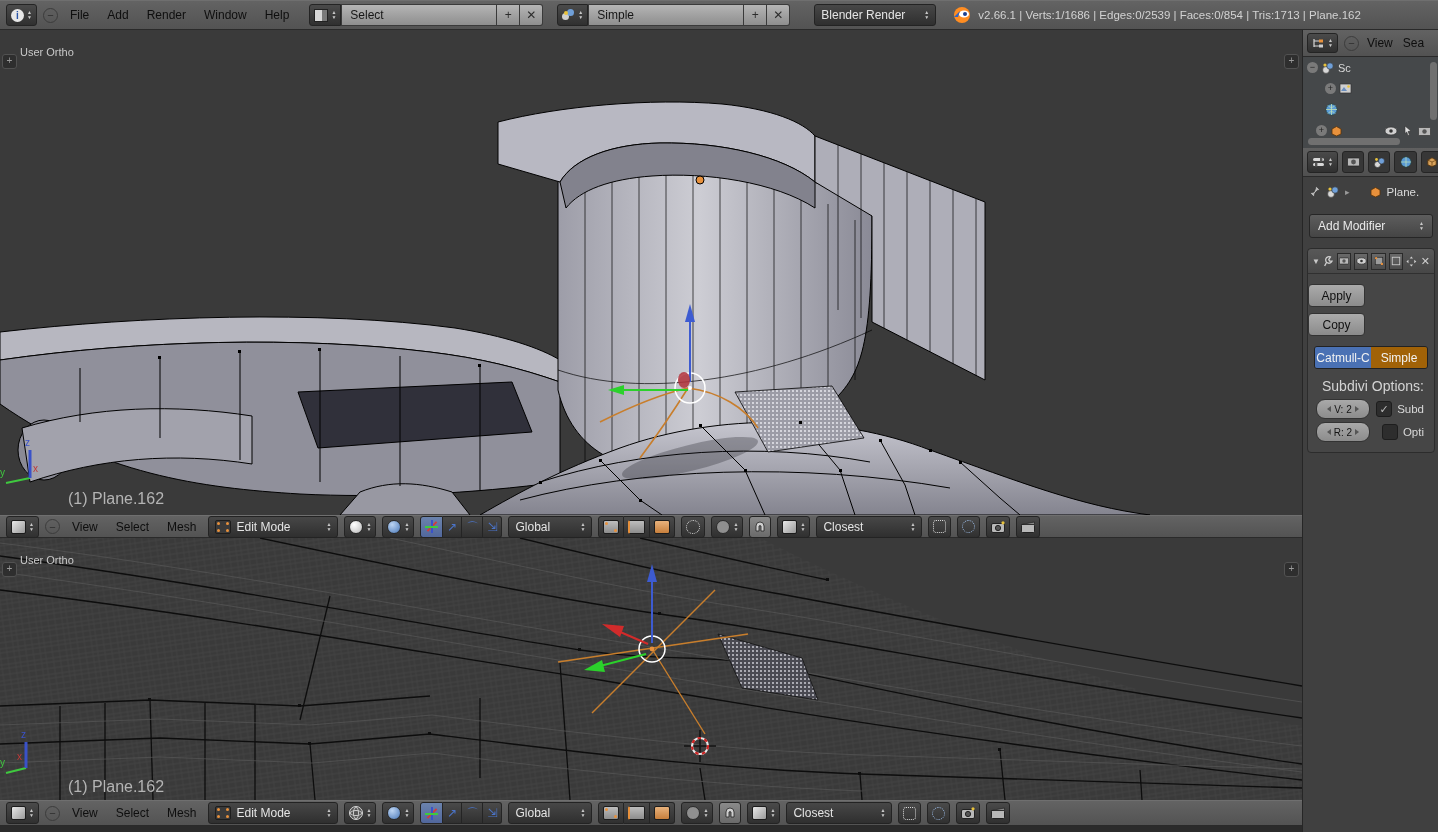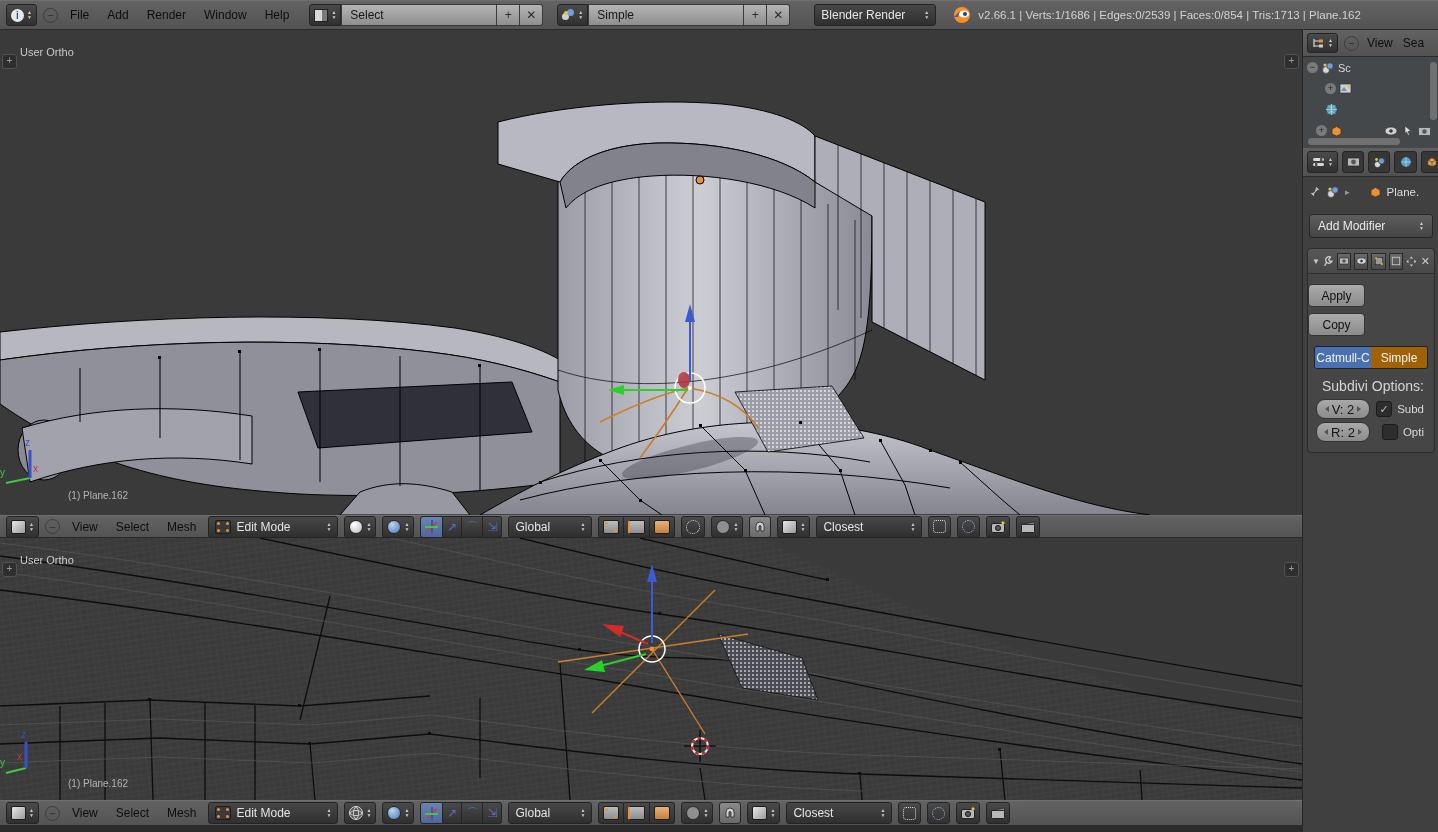--- a/index.html
+++ b/index.html
@@ -27,21 +27,21 @@
   .iconbtn{display:inline-flex;align-items:center;justify-content:center;gap:3px;height:20px;
       padding:0 4px;background:linear-gradient(#4a4a4a,#303030);border:1px solid #242424;
       border-radius:3px;}
   .minusic{width:13px;height:13px;border-radius:50%;border:1px solid #3c3c3c;color:#2e2e2e;
       display:inline-flex;align-items:center;justify-content:center;font-size:11px;line-height:10px;
       background:transparent;}
   .stats{color:#d2d2d2;font-size:11.5px;white-space:nowrap;}
   
   .vp{position:absolute;left:0;background:#3a3a3a;overflow:hidden;}
   .vplabel{position:absolute;left:20px;top:16px;color:#c9c9c9;font-size:11px;}
-  .objlabel{position:absolute;color:#b4b4b4;font-size:10px;}
+  .objlabel{position:absolute;color:#b4b4b4;font-size:16px;}
   .plus-handle{position:absolute;width:13px;height:13px;background:#2e2e2e;border:1px solid #515151;
       border-radius:3px;color:#9a9a9a;font-size:10px;line-height:11px;text-align:center;}
   
   .cubeic{width:13px;height:12px;background:linear-gradient(135deg,#e8e8e8,#9a9a9a);
       border:1px solid #1c1c1c;border-radius:2px;}
   .selcube{width:14px;height:12px;border:1px solid #1d1d1d;border-radius:2px;position:relative;
       background:linear-gradient(#bdbdbd,#8d8d8d);}
   .selcube i{position:absolute;width:3px;height:3px;background:#e8913c;border-radius:50%;}
   .sphere{width:12px;height:12px;border-radius:50%;background:radial-gradient(circle at 35% 30%,#ffffff,#b9b9b9);
       border:1px solid #2a2a2a;}
@@ -87,21 +87,21 @@
   .pbtn{width:55px;height:21px;display:inline-flex;align-items:center;justify-content:center;
       background:linear-gradient(#ababab,#8b8b8b);border:1px solid #333;border-radius:4px;color:#101010;}
   .seg{display:flex;margin:10px 6px 0 6px;height:21px;border:1px solid #222;border-radius:3px;overflow:hidden;}
   .seg>div{flex:1;display:flex;align-items:center;justify-content:center;color:#f2f2f2;font-size:12px;}
   .seg .on{background:#4a71b4;}
   .seg .off{background:#a16207;}
   .collabels{display:flex;justify-content:space-between;padding:9px 10px 2px 14px;color:#d4d4d4;font-size:14px;}
   .colrow{display:flex;align-items:center;justify-content:space-between;padding:3px 10px 0 8px;}
   .stepper{width:52px;height:18px;border-radius:9px;background:linear-gradient(#a9a9a9,#8c8c8c);
       border:1px solid #333;display:flex;align-items:center;justify-content:center;gap:3px;
-      color:#141414;font-size:13px;}
+      color:#141414;font-size:10px;}
   .tri-l{width:0;height:0;border-top:3px solid transparent;border-bottom:3px solid transparent;border-right:4px solid #555;}
   .tri-r{width:0;height:0;border-top:3px solid transparent;border-bottom:3px solid transparent;border-left:4px solid #555;}
   .chk{display:flex;align-items:center;gap:5px;color:#d8d8d8;font-size:11.5px;}
   .chkbox{width:14px;height:14px;border-radius:3px;background:#2d2d2d;border:1px solid #1d1d1d;
       display:inline-flex;align-items:center;justify-content:center;color:#bdbdbd;font-size:11px;}
   .axis-ic{display:inline-block;width:13px;height:13px;position:relative;}
   .axis-ic b{position:absolute;left:6px;top:0;width:2px;height:13px;}
   .axis-ic i{position:absolute;top:6px;left:0;width:13px;height:2px;}
   .arrow-ic{color:#4b74c9;font-size:12px;line-height:12px;}
   .footer-strip{position:absolute;left:0;width:1302px;top:826px;height:6px;background:#2b2b2b;}

